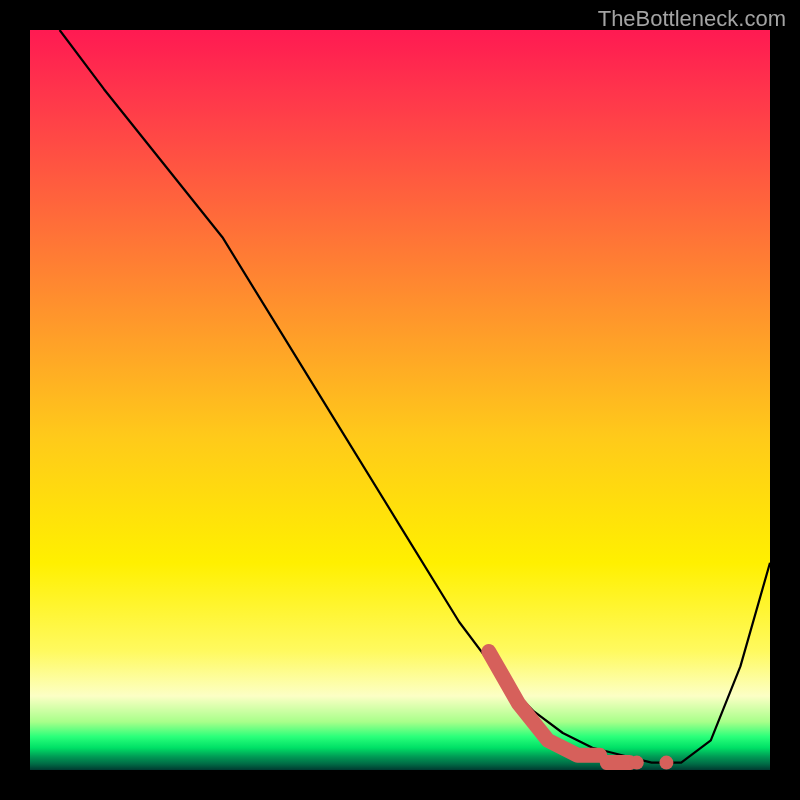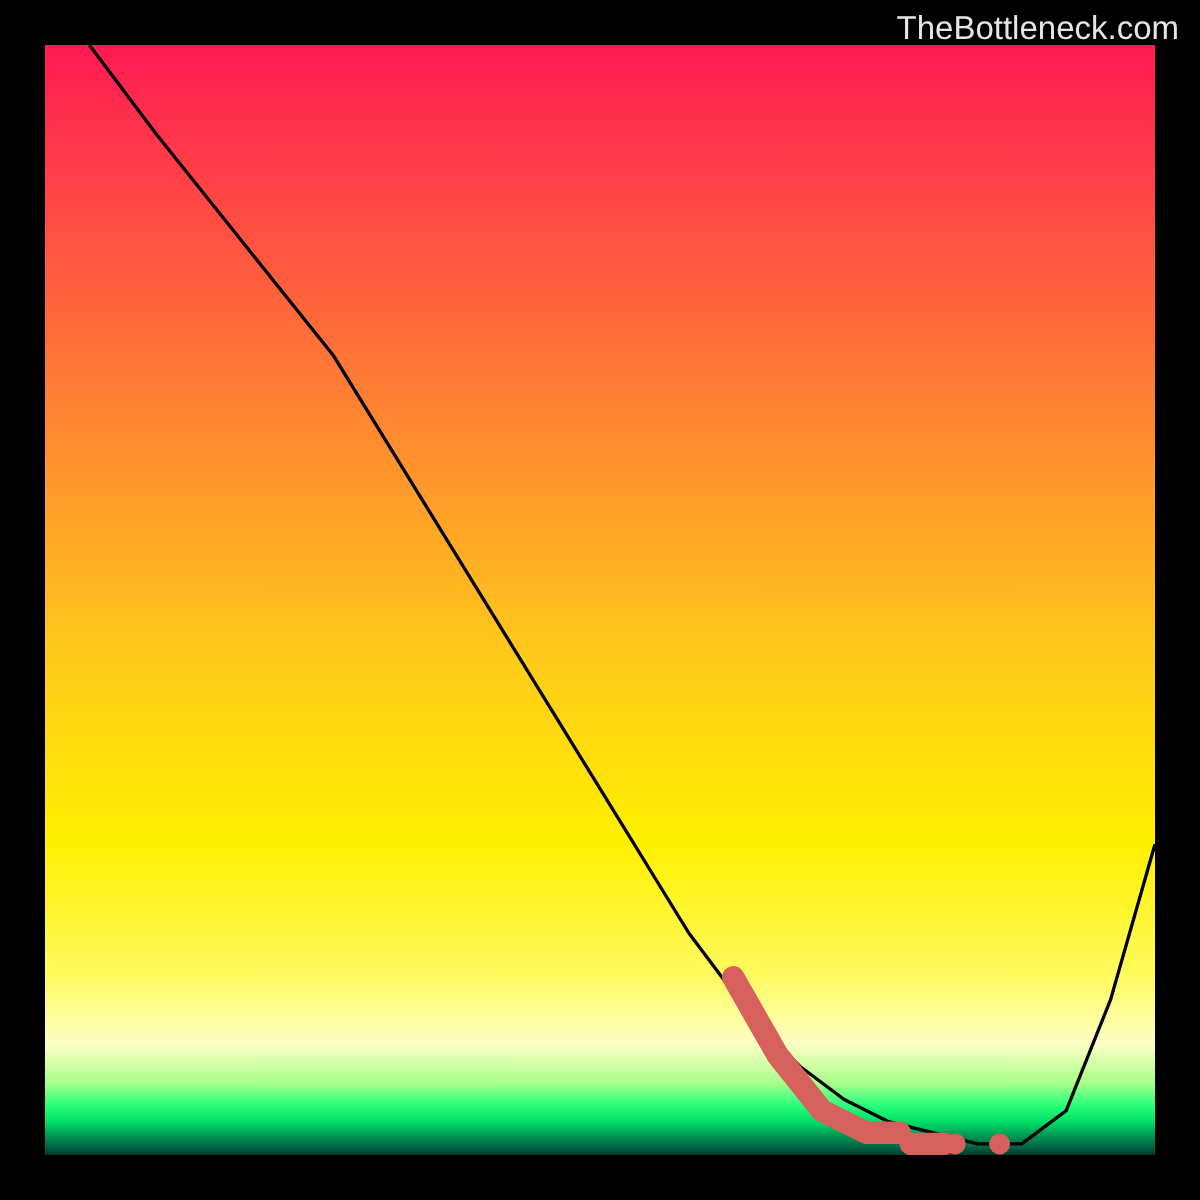--- a/index.html
+++ b/index.html
@@ -7,21 +7,21 @@
     width: 800px;
     height: 800px;
     background: #000;
     position: relative;
     font-family: Arial, sans-serif;
   }
   .watermark {
     position: absolute;
     top: 6px;
     right: 14px;
-    color: #e5e5e5;
+    color: #a3a3a3;
     font-size: 22px;
     font-weight: 500;
     z-index: 10;
   }
   .frame {
     position: absolute;
     top: 30px;
     left: 30px;
     width: 740px;
     height: 740px;

